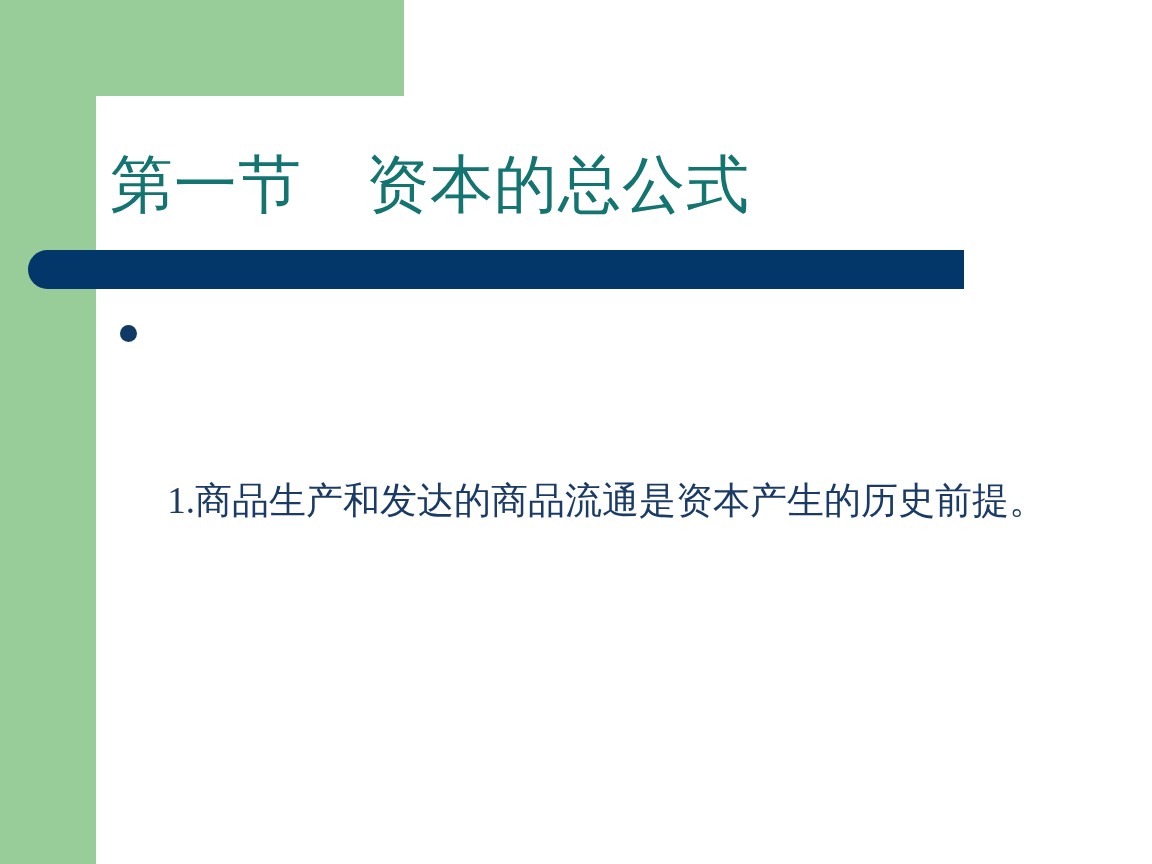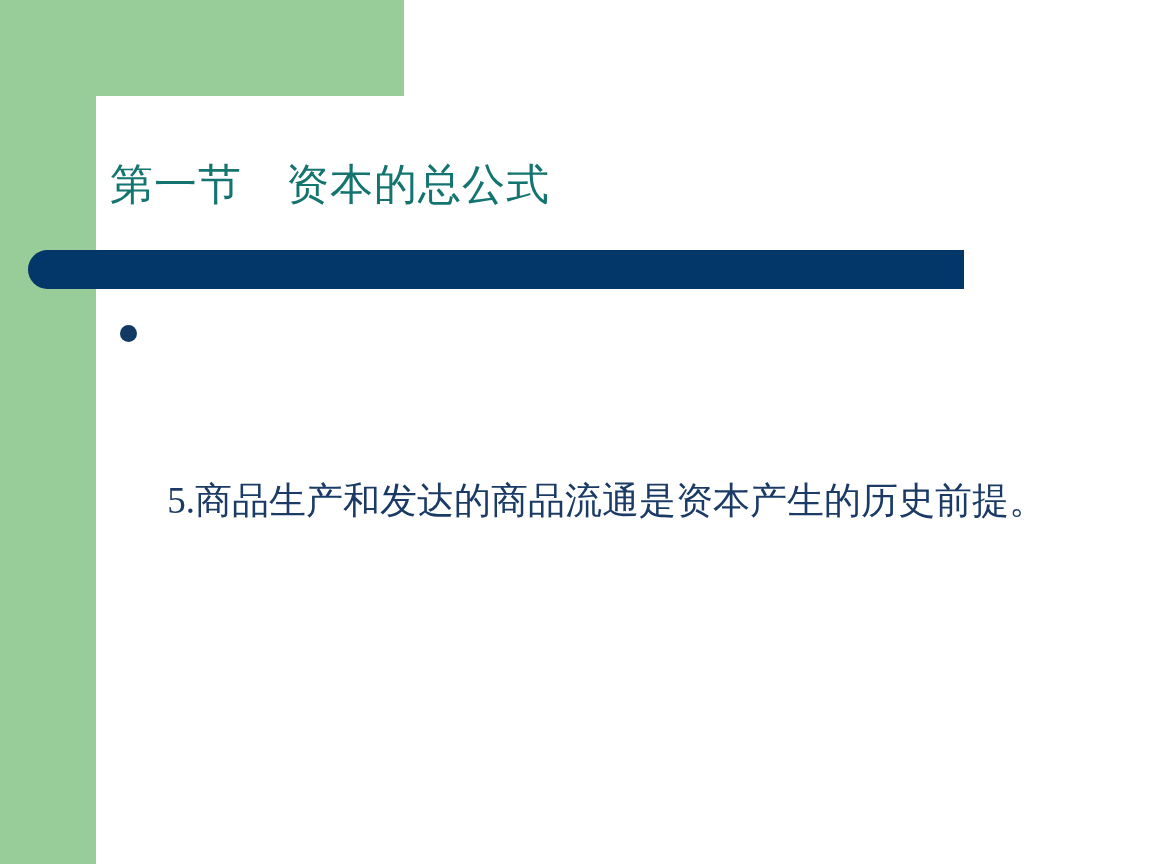--- a/index.html
+++ b/index.html
@@ -60,21 +60,21 @@
   }
 
   
   .title {
     position: absolute;
     left: 110px;
     top: 135px;
     width: 1000px;
     height: 100px;
     color: #137470;
-    font-size: 43px;
+    font-size: 63px;
     line-height: 100px;
     letter-spacing: 1px;
     white-space: pre;
   }
 
   
   .body-list {
     position: absolute;
     left: 112px;
     top: 305px;
@@ -112,18 +112,18 @@
   <div class="white-panel"></div>
   <div class="navy-bar"></div>
 
   <div class="title">第一节　资本的总公式</div>
 
   <div class="body-list">
 
 
     <div class="bullet-row">
       <span class="bullet-dot"></span>
-      <span class="bullet-text"> 5.商品生产和发达的商品流通是资本产生的历史前提。</span>
+      <span class="bullet-text"> 1.商品生产和发达的商品流通是资本产生的历史前提。</span>
     </div>
 
   </div>
 
 </div>
 
 </body></html>

